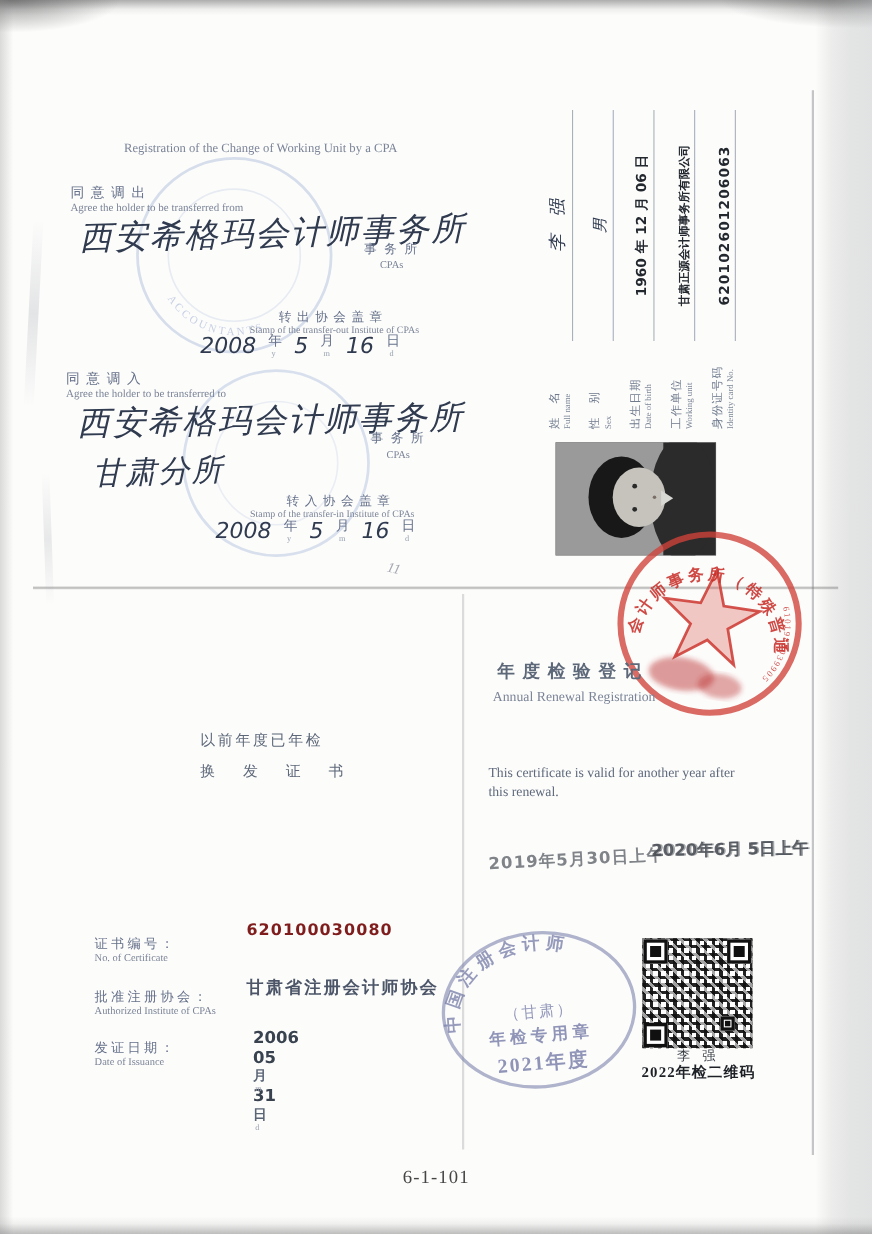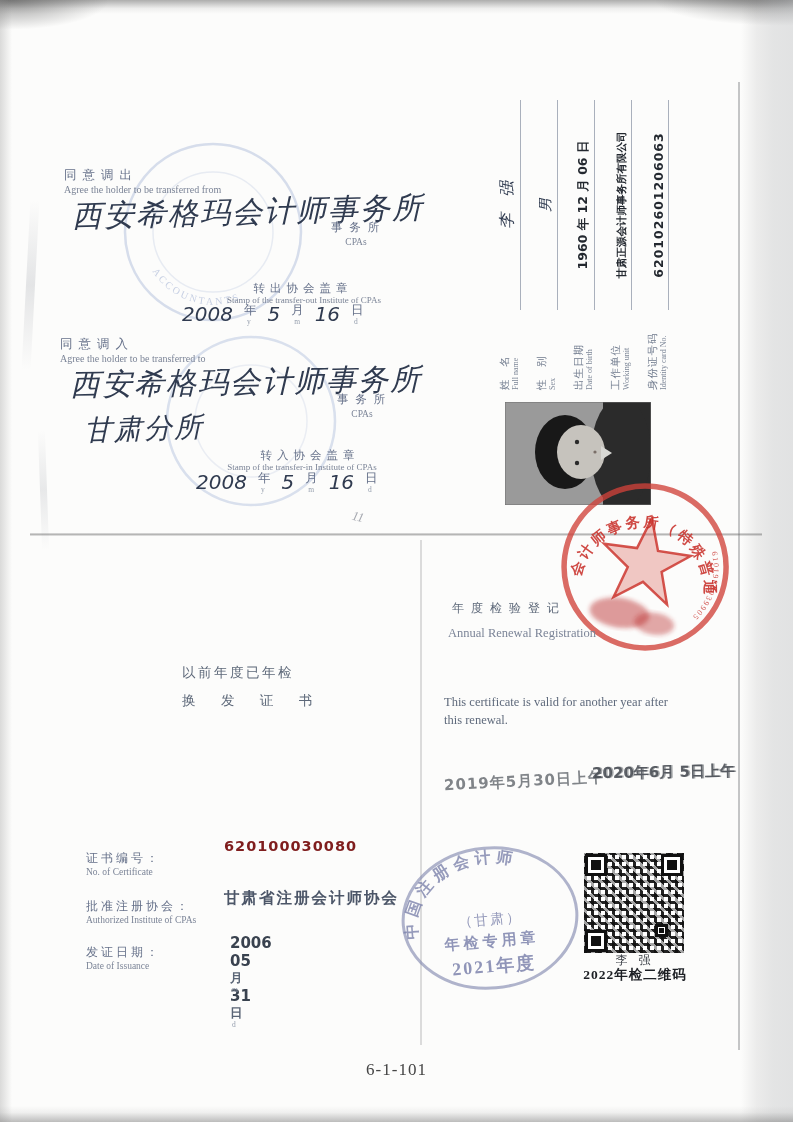--- a/index.html
+++ b/index.html
@@ -44,21 +44,21 @@
   .ilabel{width:80px;line-height:1.15;padding-bottom:1px;}
   .ilabel .il-cn{font-size:10.5px;color:#6f7a8d;letter-spacing:1px;}
   .ilabel .il-en{font-size:8px;color:#7d8798;}
   .ival{flex:1;border-bottom:1px solid #a9b0bc;text-align:center;padding-bottom:2px;white-space:nowrap;}
   .v-name{font-size:16px;}
   .v-sex{font-size:14px;}
   .v-dob{font-size:12.5px;}
   .v-unit{font-size:10.5px;}
   .v-id{font-size:12.5px;letter-spacing:1px;}
   
-  .renew-title-cn{left:452px;top:600px;font-size:12px;font-weight:400;letter-spacing:7px;color:#5d6879;}
+  .renew-title-cn{left:452px;top:600px;font-size:16px;font-weight:700;letter-spacing:7px;color:#5d6879;}
   .renew-title-en{left:448px;top:626px;font-size:12.5px;}
   .renew-body-cn{left:444px;top:674px;width:316px;font-size:12.5px;letter-spacing:2.5px;color:#5f6a7c;}
   .renew-body-en{font-size:12.5px;color:#5f6a7c;}
   .ds{font-family:"DejaVu Sans",sans-serif;font-weight:bold;font-size:15px;white-space:nowrap;}
   .ds1{left:444px;top:772px;color:rgba(96,101,107,.8);transform:rotate(-3deg);letter-spacing:1px;}
   .ds2{left:592px;top:763px;color:rgba(74,79,85,.88);transform:rotate(-1deg);text-shadow:1.5px 0 0 rgba(74,79,85,.5);}
   .prior1{left:182px;top:664px;font-size:13.5px;letter-spacing:2.5px;color:#5d6879;}
   .prior2{left:182px;top:692px;font-size:13.5px;letter-spacing:11px;color:#5d6879;}
   .clabel-cn{font-size:12px;letter-spacing:3px;}
   .clabel-en{font-size:9.5px;}
@@ -95,20 +95,21 @@
   <div class="abs corner-tr"></div>
   <div class="abs edge-right"></div>
   <div class="abs pageline-right"></div>
   <div class="abs edge-bottom"></div>
   <div class="abs edge-left"></div>
   <div class="abs smudge-a"></div>
   <div class="abs smudge-b"></div>
   <div class="abs fold-h"></div>
   <div class="abs fold-v"></div>
 
+  <div class="abs title-en en">Registration of the Change of Working Unit by a CPA</div>
 
   <svg class="abs" style="left:118px;top:137px;" width="190" height="190">
     <circle cx="95" cy="95" r="88" fill="none" stroke="rgba(125,150,200,0.30)" stroke-width="2.5"></circle>
     <circle cx="95" cy="95" r="60" fill="none" stroke="rgba(125,150,200,0.16)" stroke-width="1.5"></circle>
     <path id="arcOut" d="M 28 122 A 72 72 0 0 0 162 122" fill="none"></path>
     <text font-size="10" letter-spacing="2.5" fill="rgba(110,135,190,0.38)">
       <textPath href="#arcOut" startOffset="8%">ACCOUNTANTS</textPath>
     </text>
   </svg>
 

